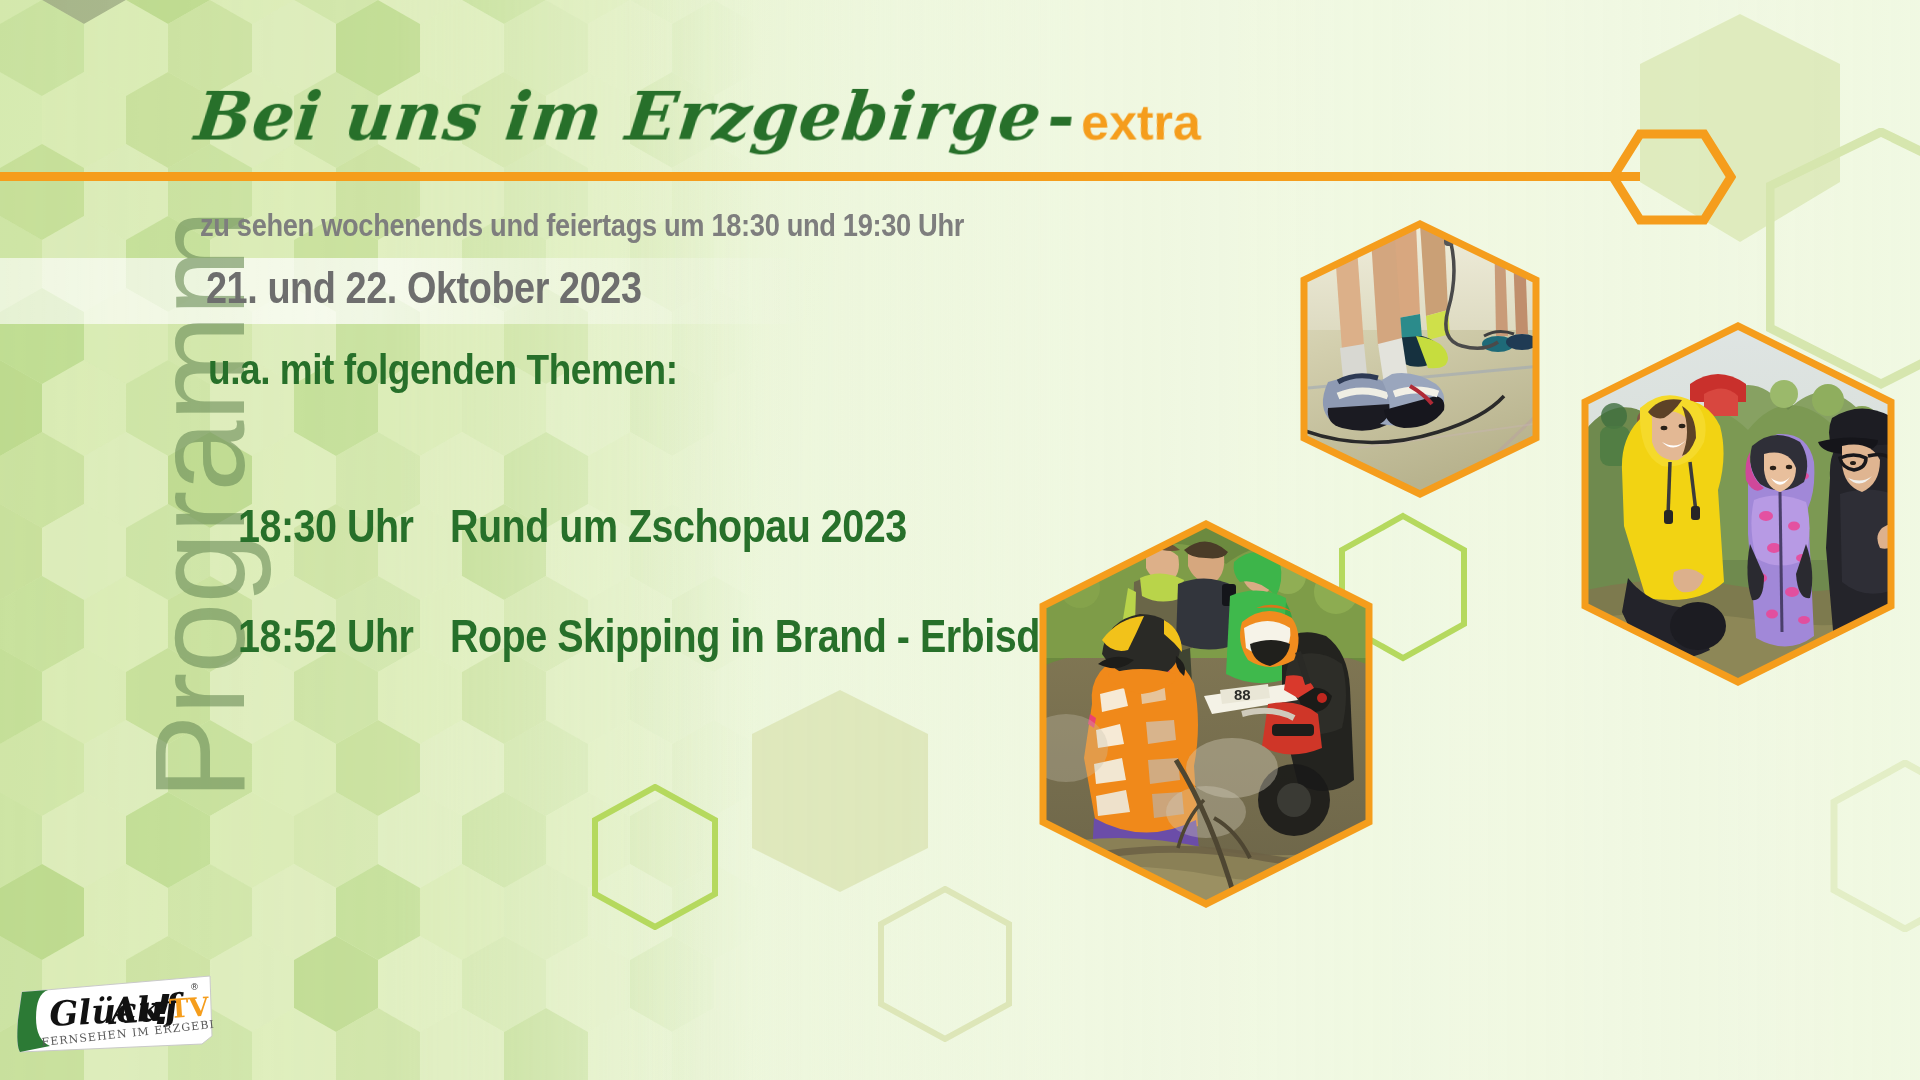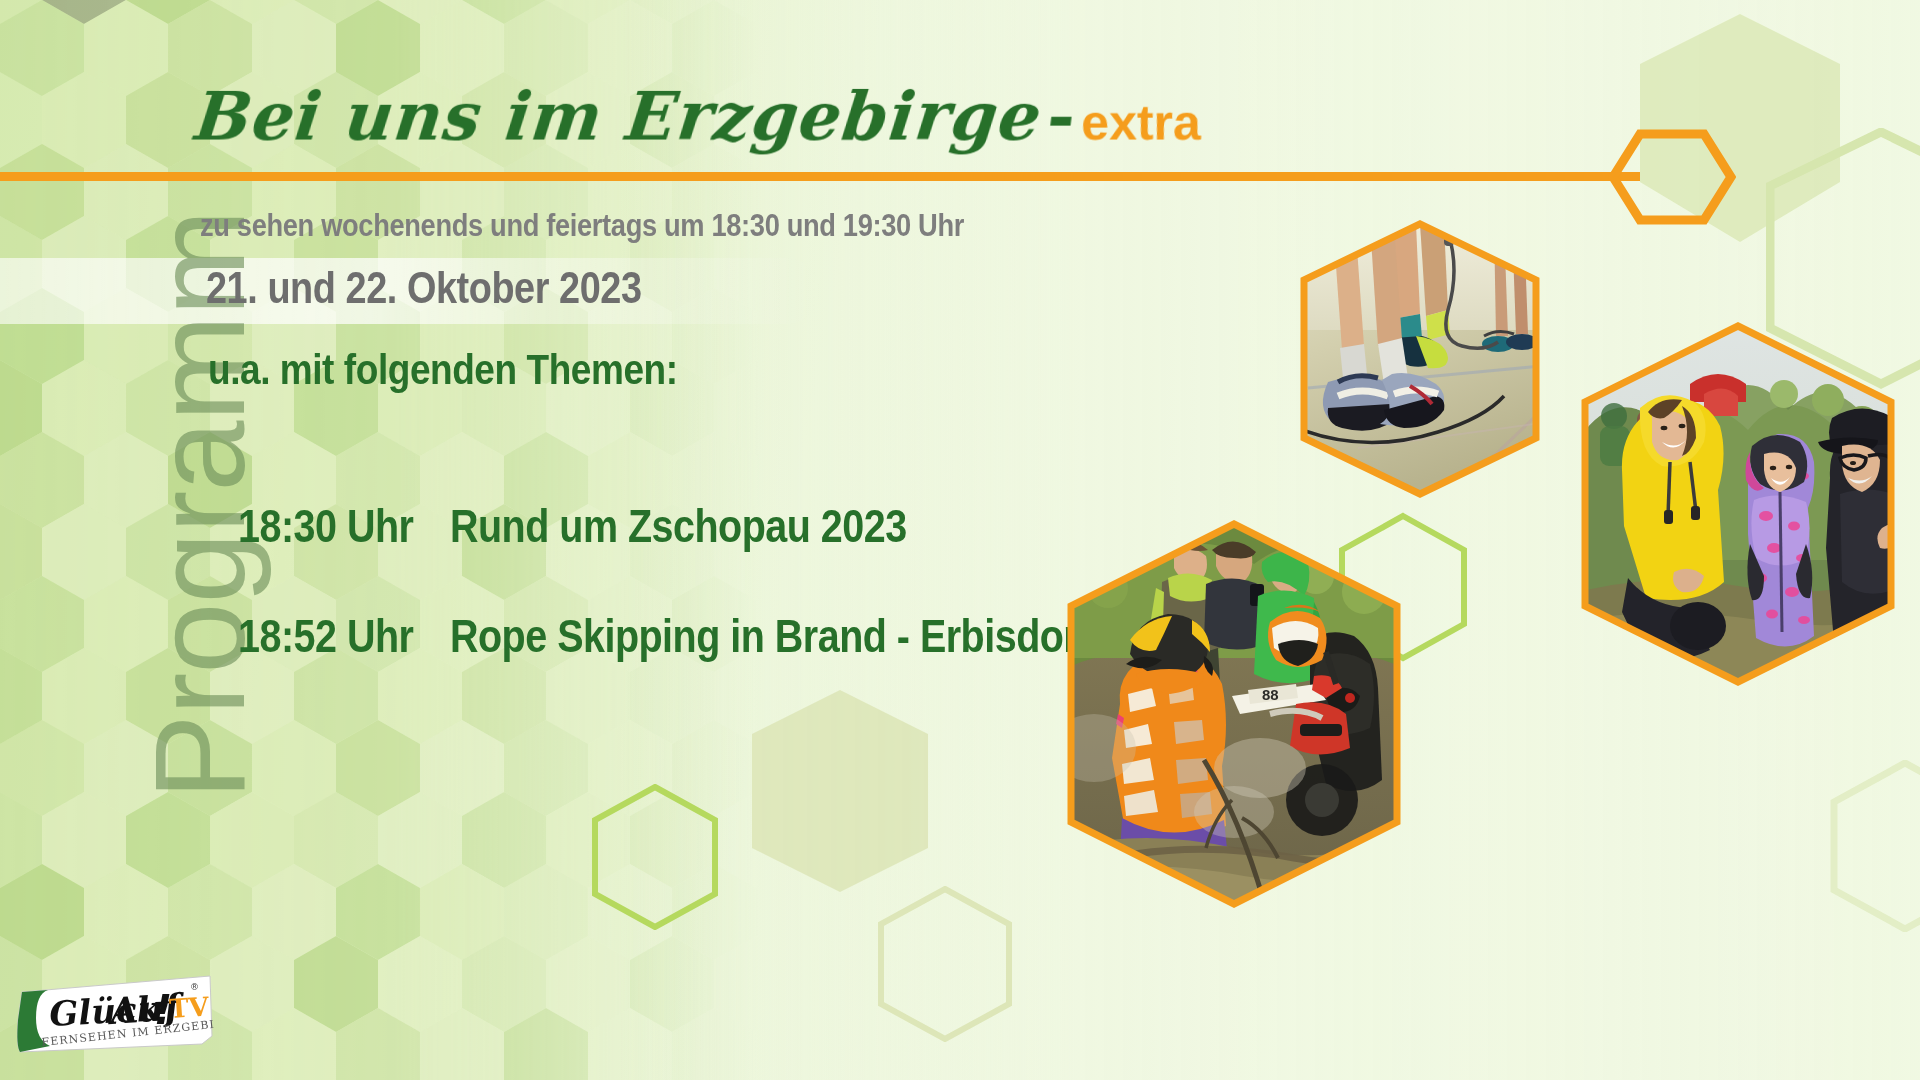--- a/index.html
+++ b/index.html
@@ -589,21 +589,21 @@
         <path d="M290 136 Q304 132 312 138" stroke="#18181c" stroke-width="3.5" fill="none"></path>
         <ellipse cx="275" cy="143" rx="3" ry="2" fill="#241d16"></ellipse>
         <path d="M270 158 Q282 170 294 156 Q284 164 270 158 Z" fill="#f2f2ef"></path>
 
         <path d="M304 208 Q318 198 320 214 Q316 232 302 228 Q296 216 304 208 Z" fill="#ddb18d"></path>
       </g>
       <polygon points="160,6 313,82 313,286 160,362 7,286 7,82" fill="none" stroke="#f59d1c" stroke-width="7"></polygon>
     </svg>
   </div>
 
-  <div class="hexphoto" style="left:1064px; top:518px; width:340px; height:392px;">
+  <div class="hexphoto" style="left:1036px; top:518px; width:340px; height:392px;">
     <svg width="340" height="392" viewBox="0 0 340 392">
       <defs>
         <clipPath id="cp3">
             <polygon points="170,6 333,88 333,304 170,386 7,304 7,88"></polygon>
           </clipPath>
         <linearGradient id="mud3" x1="0" y1="0" x2="0" y2="1">
           <stop offset="0" stop-color="#8b8059"></stop>
             <stop offset="0.5" stop-color="#7a7150"></stop>
           <stop offset="1" stop-color="#6b6448"></stop>
         </linearGradient>

